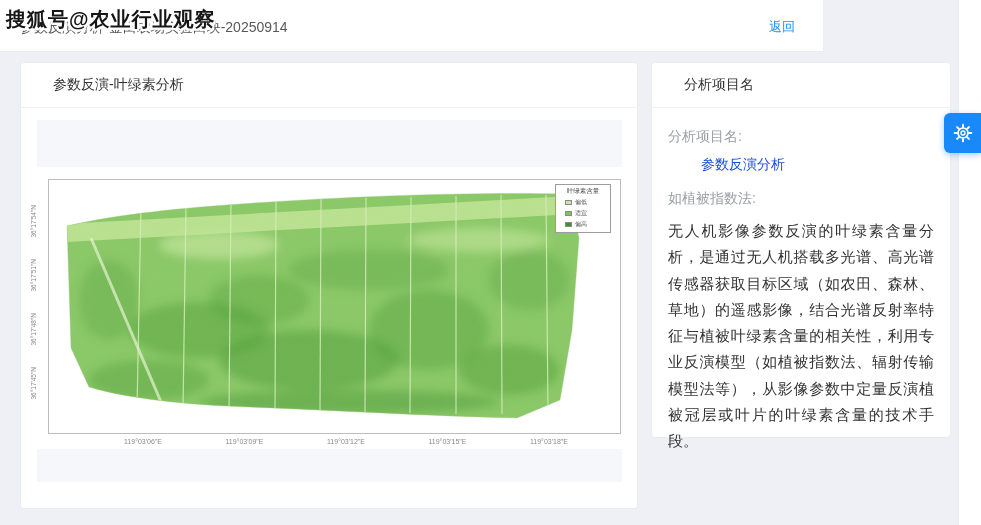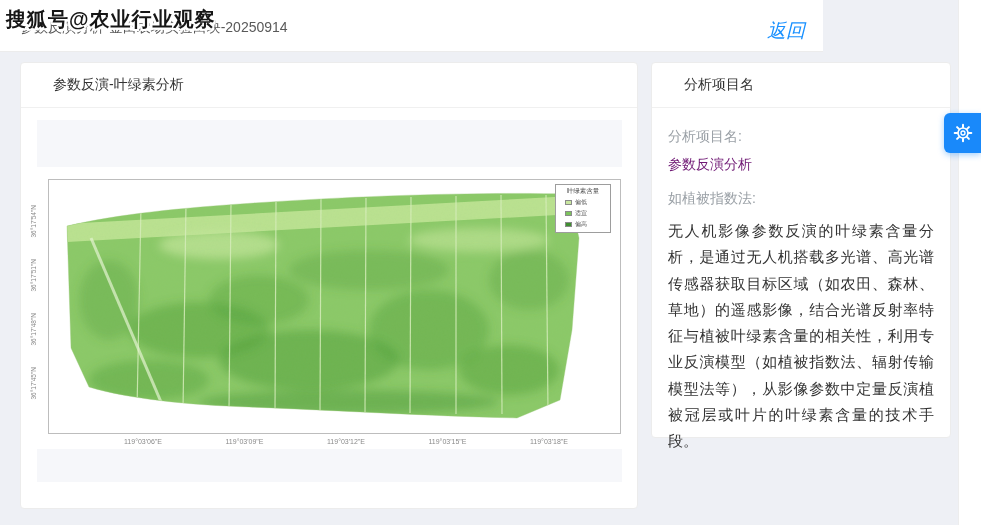--- a/index.html
+++ b/index.html
@@ -8,21 +8,21 @@
     position:relative; overflow:hidden;
     background:#eef0f5;
     font-family:"Liberation Sans", sans-serif;
     color:#333;
   }
 
   
   .topbar { position:absolute; left:0; top:0; width:823px; height:52px;
             background:#fff; border-bottom:1px solid #ececec;text-align:right; }
   .topbar-title { position:absolute; left:20px; top:19px; font-size:14px; color:#595959; }
-  .back-link { position:absolute; right:18px; top:18px; font-size:19px; color:#1890ff; cursor:pointer;font-style:italic; }
+  .back-link { position:absolute; right:28px; top:18px; font-size:13px; color:#1890ff; cursor:pointer; }
 
   
   .right-gutter { position:absolute; right:0; top:0; width:23px; height:525px;
                   background:#fff; border-left:1px solid #ededed; }
 
   
   .watermark {
     position:absolute; left:6px; top:6px; z-index:50;
     font-size:20px; font-weight:800; letter-spacing:1px; color:#161616;
     text-shadow:-2px -2px 0 #fff, 2px -2px 0 #fff, -2px 2px 0 #fff, 2px 2px 0 #fff,
@@ -57,21 +57,21 @@
   .legend { position:absolute; right:9px; top:4px; width:56px;
             background:#fff; border:1px solid #9d9d9d; padding:2px 3px 3px; }
   .legend-title { font-size:6.5px; color:#444; text-align:center; margin-bottom:2px; white-space:nowrap; }
   .legend-row { display:flex; align-items:center; gap:3px; margin:2px 0 0 6px; }
   .legend-swatch { width:7px; height:5px; border:0.5px solid #8a8a8a; display:inline-block; }
   .legend-label { font-size:6px; color:#555; white-space:nowrap; }
 
   
   .panel-body { padding:14px 16px; }
   .field-label { font-size:14px; color:#9aa0a6; margin:6px 0 10px; }
-  .field-value { font-size:14px; color:#701a75; margin-bottom:16px; }
+  .field-value { font-size:14px; color:#1d4ed8; margin-bottom:16px;margin-left:33px; }
   .meaning-text { font-size:15px; color:#333; line-height:1.75; text-align:justify; }
 
   
   .fab { position:absolute; right:0; top:113px; width:37px; height:40px; z-index:40;
          background:#1989fa; border-radius:6px 0 0 6px; display:flex;
          align-items:center; justify-content:center; cursor:pointer;
          box-shadow:0 2px 6px rgba(25,137,250,.4); }
 </style>
 </head>
 <body>

